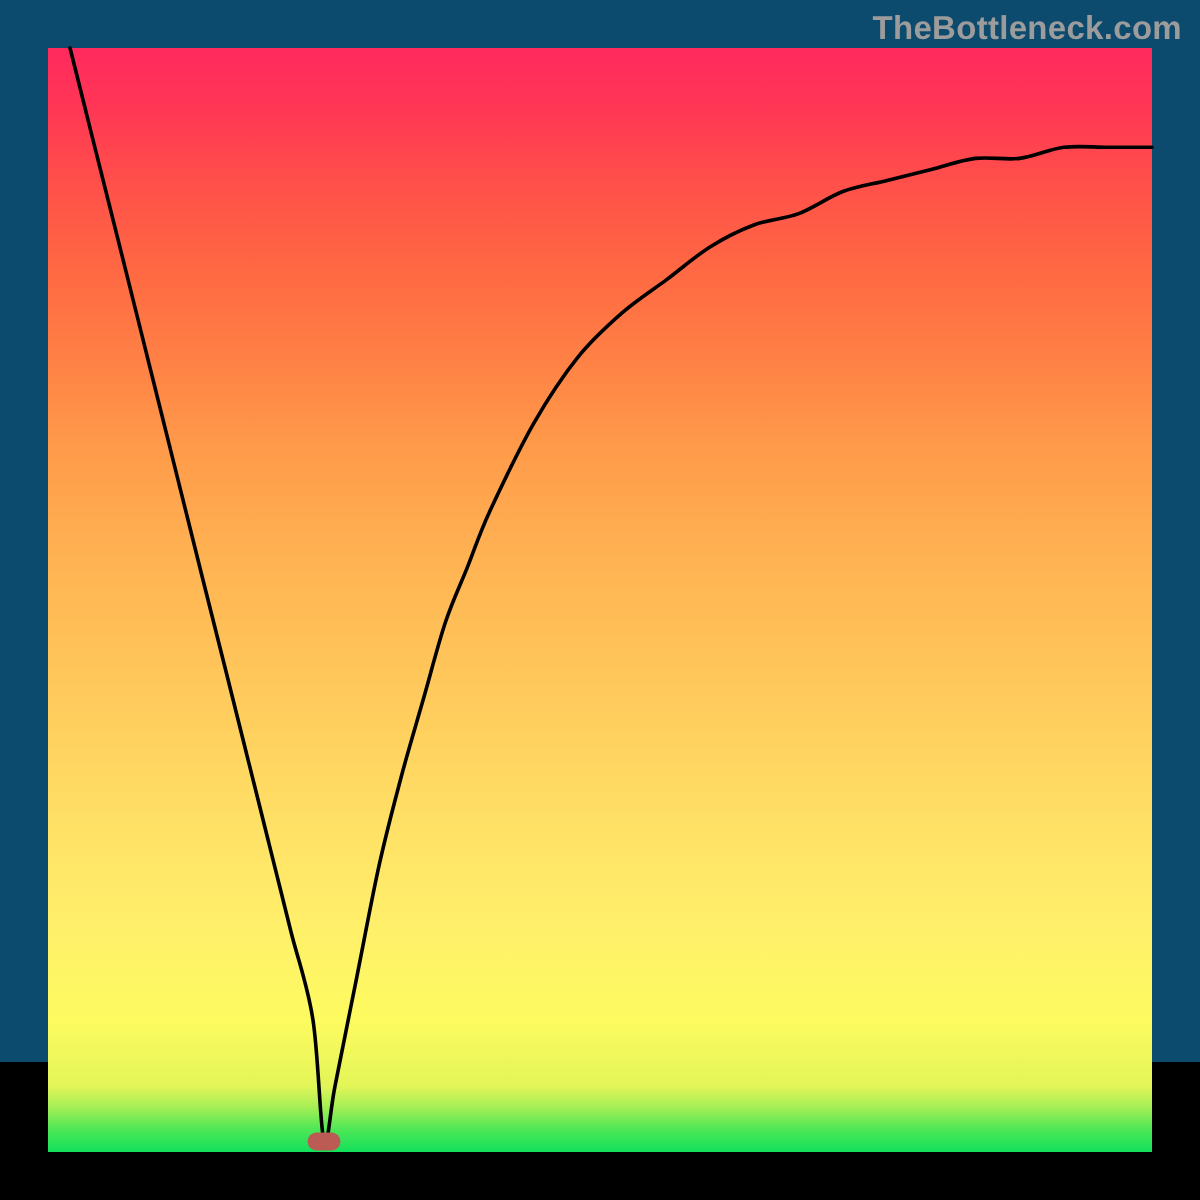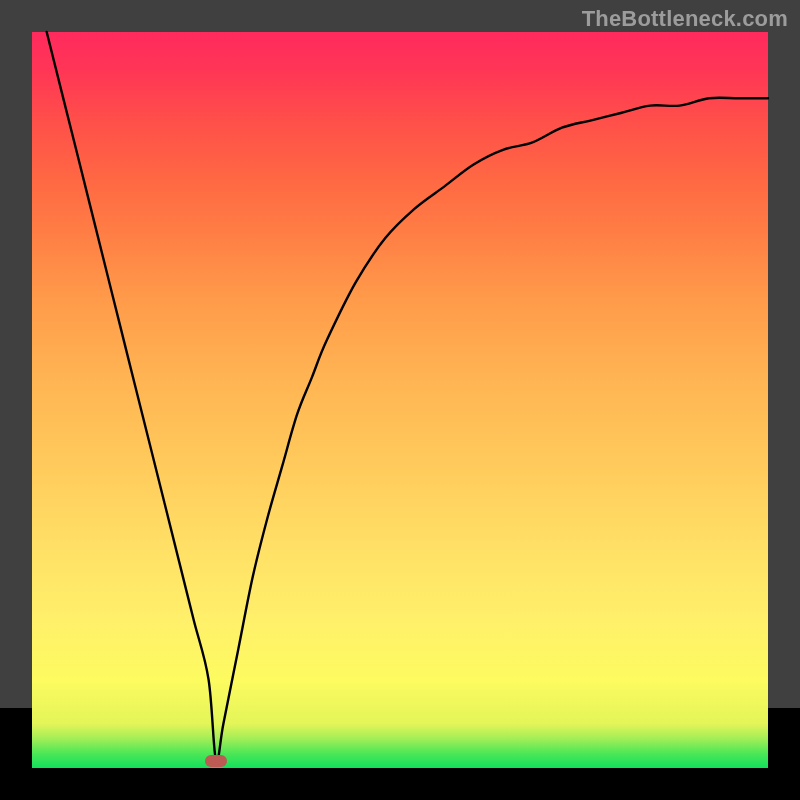--- a/index.html
+++ b/index.html
@@ -9,21 +9,21 @@
     height: 800px;
     background: #000;
     overflow: hidden;
   }
   .frame {
     position: absolute;
     left: 0;
     top: 0;
     width: 800px;
     height: 708px;
-    background: #404040;
+    background: #0c4a6e;
   }
   .plot {
     position: absolute;
     left: 32px;
     top: 32px;
     width: 736px;
     height: 736px;
     
     background: linear-gradient(
       to top,

